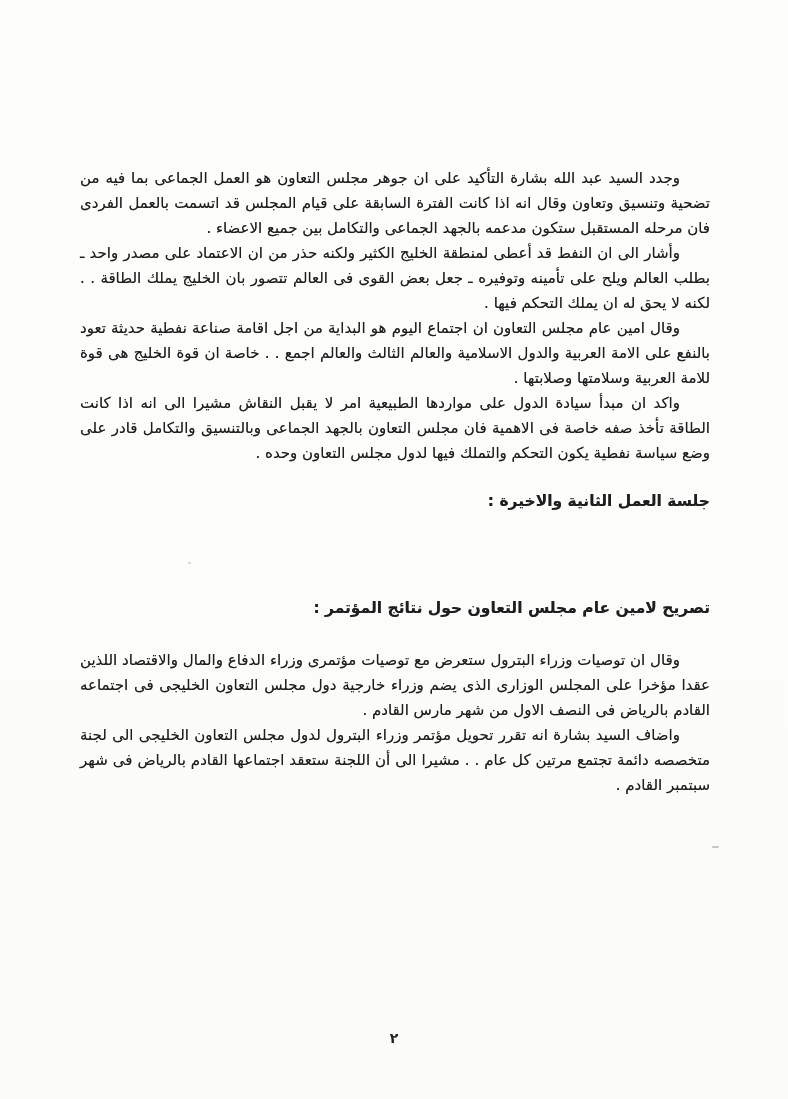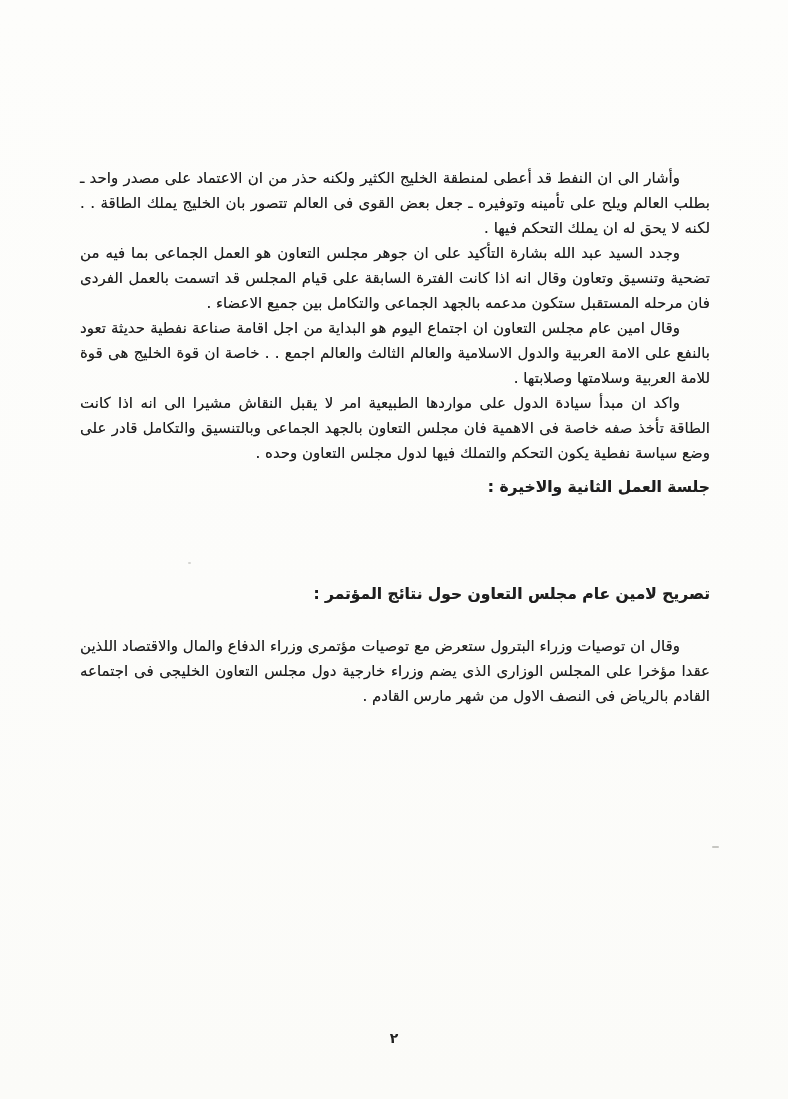--- a/index.html
+++ b/index.html
@@ -35,21 +35,21 @@
   }
   h2.heading {
     font-size: 15.5px;
     font-weight: bold;
     line-height: 25px;
     margin: 0;
     text-indent: 0;
     letter-spacing: 0.2px;
   }
   h2.heading-session {
-    margin: 9px 0 19px 0;
+    margin: 23px 0 19px 0;
   }
   h2.heading-statement {
     margin: 82px 0 27px 0;
   }
   .page-number {
     position: absolute;
     top: 1030px;
     left: 0;
     right: 0;
     text-align: center;
@@ -64,31 +64,32 @@
   }
   .speck-1 { top: 846px; left: 712px; width: 7px; height: 2px; opacity: 0.55; }
   .speck-2 { top: 562px; left: 188px; width: 3px; height: 2px; opacity: 0.4; }
 </style>
 </head>
 <body>
 
 <div class="page">
   <div class="content">
 
+    <p class="body">وجدد السيد عبد الله بشارة التأكيد على ان جوهر مجلس التعاون هو العمل الجماعى بما فيه من تضحية وتنسيق وتعاون وقال انه اذا كانت الفترة السابقة على قيام المجلس قد اتسمت بالعمل الفردى فان مرحله المستقبل ستكون مدعمه بالجهد الجماعى والتكامل بين جميع الاعضاء .</p>
     <p class="body">وأشار الى ان النفط قد أعطى لمنطقة الخليج الكثير ولكنه حذر من ان الاعتماد على مصدر واحد ـ بطلب العالم ويلح على تأمينه وتوفيره ـ جعل بعض القوى فى العالم تتصور بان الخليج يملك الطاقة . .  لكنه لا يحق له ان يملك التحكم فيها .</p>
-    <p class="body">وجدد السيد عبد الله بشارة التأكيد على ان جوهر مجلس التعاون هو العمل الجماعى بما فيه من تضحية وتنسيق وتعاون وقال انه اذا كانت الفترة السابقة على قيام المجلس قد اتسمت بالعمل الفردى فان مرحله المستقبل ستكون مدعمه بالجهد الجماعى والتكامل بين جميع الاعضاء .</p>
     <p class="body">وقال امين عام مجلس التعاون ان اجتماع اليوم هو البداية من اجل اقامة صناعة نفطية حديثة تعود بالنفع على الامة العربية والدول الاسلامية والعالم الثالث والعالم اجمع . .  خاصة ان قوة الخليج هى قوة للامة العربية وسلامتها وصلابتها .</p>
     <p class="body">واكد ان مبدأ سيادة الدول على مواردها الطبيعية امر لا يقبل النقاش مشيرا الى انه اذا كانت الطاقة تأخذ صفه خاصة فى الاهمية فان مجلس التعاون بالجهد الجماعى وبالتنسيق والتكامل قادر على وضع سياسة نفطية يكون التحكم والتملك فيها لدول مجلس التعاون وحده .</p>
 
     <h2 class="heading heading-session">جلسة العمل الثانية والاخيرة :</h2>
 
 
     <h2 class="heading heading-statement">تصريح لامين عام مجلس التعاون حول نتائج المؤتمر :</h2>
 
     <p class="body">وقال ان توصيات وزراء البترول ستعرض مع توصيات مؤتمرى وزراء الدفاع والمال والاقتصاد اللذين عقدا مؤخرا على المجلس الوزارى الذى يضم وزراء خارجية دول مجلس التعاون الخليجى فى اجتماعه القادم بالرياض فى النصف الاول من شهر مارس القادم .</p>
+    <p class="body">واضاف السيد بشارة انه تقرر تحويل مؤتمر وزراء البترول لدول مجلس التعاون الخليجى الى لجنة متخصصه دائمة تجتمع مرتين كل عام . .  مشيرا الى أن اللجنة ستعقد اجتماعها القادم بالرياض فى شهر سبتمبر القادم .</p>
 
   </div>
 
   <span class="speck speck-1"></span>
   <span class="speck speck-2"></span>
 
   <div class="page-number">٢</div>
 </div>
 
 </body></html>

